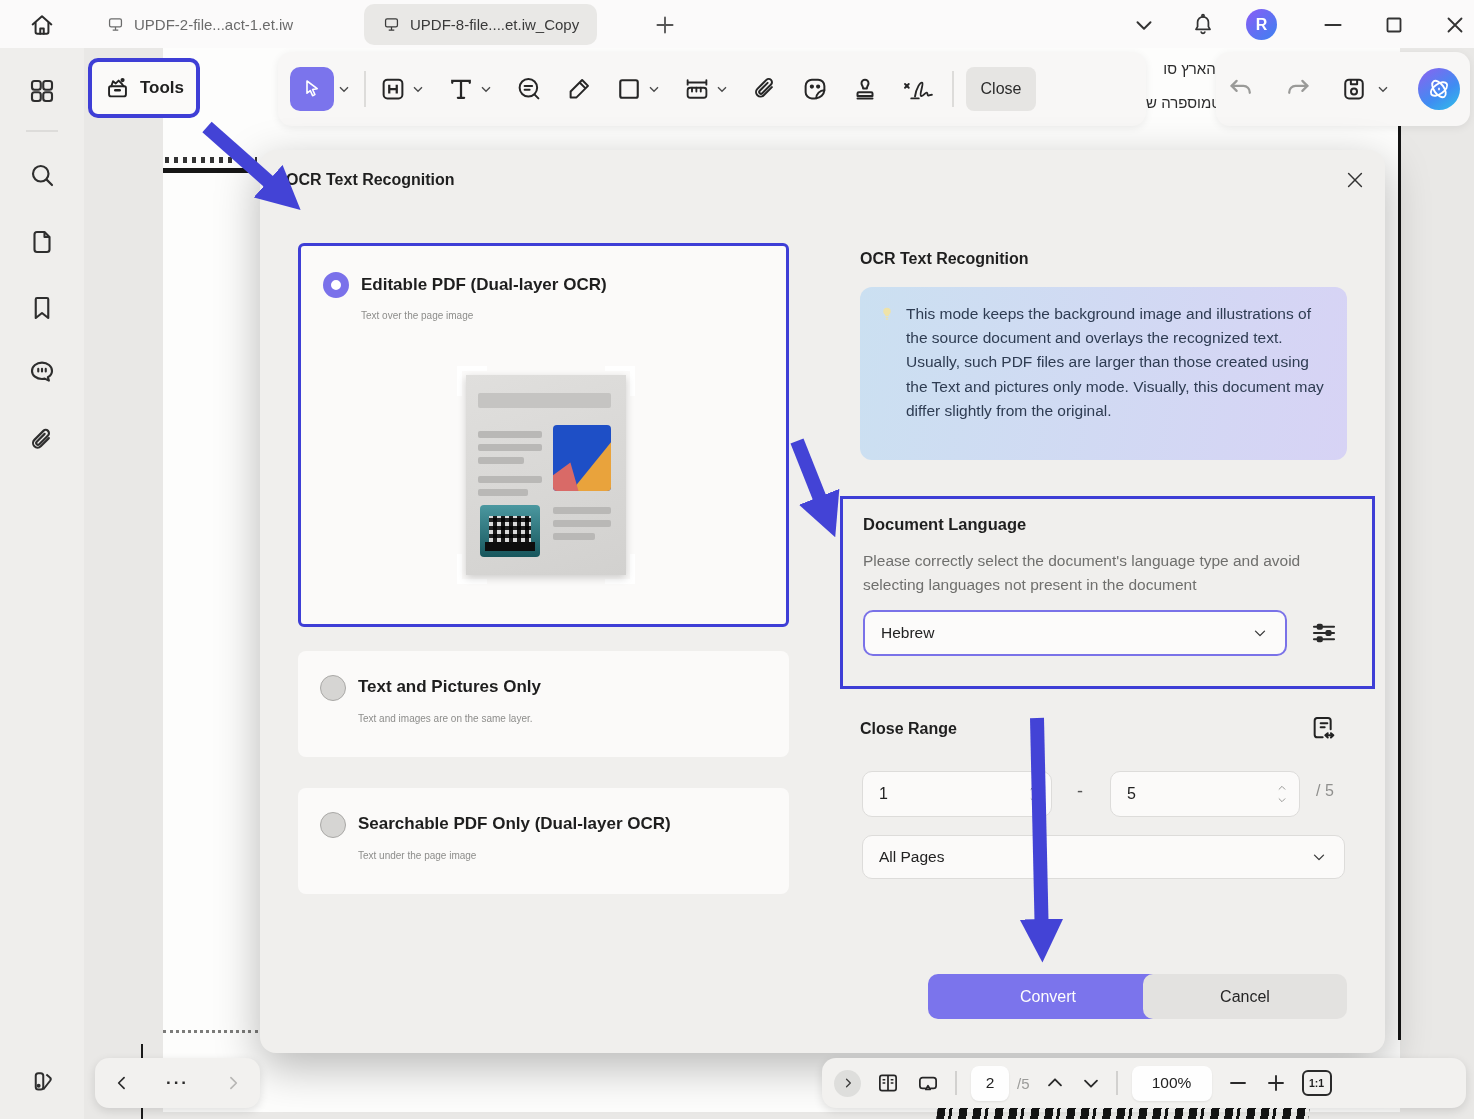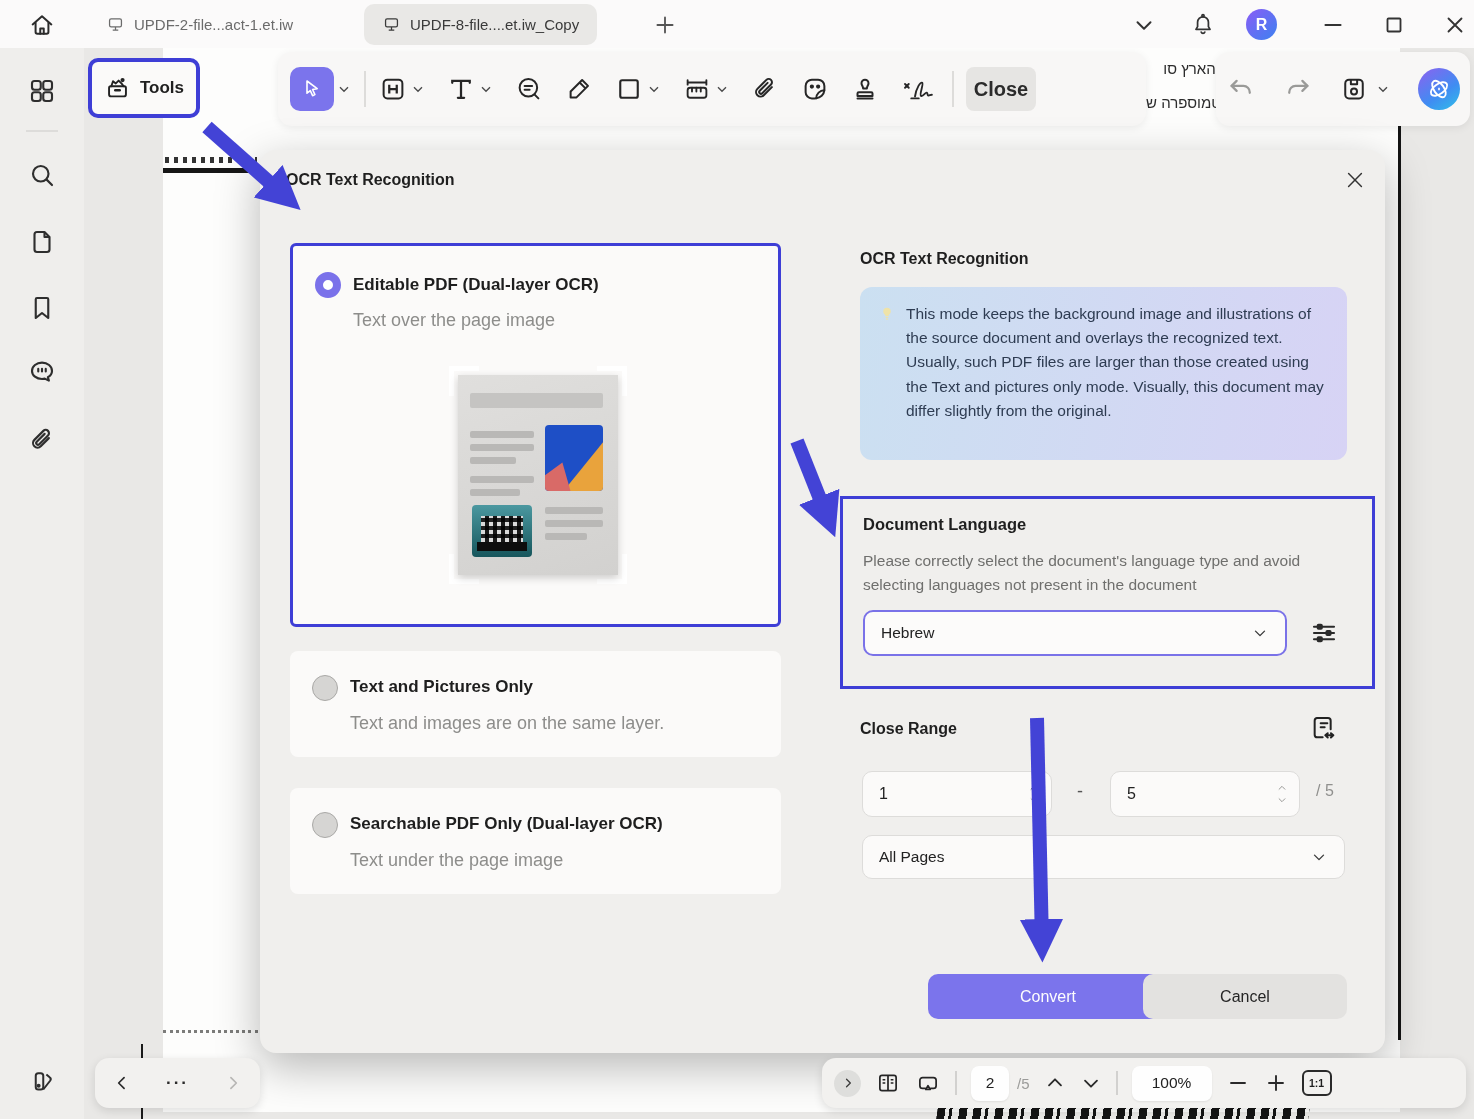--- a/index.html
+++ b/index.html
@@ -41,37 +41,37 @@
   #tools-chip { left:88px; top:58px; width:112px; height:60px; background:#fbfaf9; border:4px solid #3e3ed6; border-radius:10px; display:flex; align-items:center; justify-content:center; gap:9px; z-index:3; }
   #tools-chip .lbl { font-size:17px; font-weight:700; color:#202020; }
   #main-panel { left:278px; width:868px; padding:0 12px; gap:2px; }
   #right-panel { left:1216px; width:254px; padding:0 10px; justify-content:space-between; }
   .tool-ic { width:30px; height:30px; color:#262626; flex:0 0 auto; }
   .tool-btn { width:44px; height:44px; border-radius:10px; display:flex; align-items:center; justify-content:center; }
   .tool-btn.active { background:#7b74ec; color:#fff; }
   .chev-s { width:16px; height:16px; color:#4a4a4a; flex:0 0 auto; }
   .tb-sep { width:2px; height:36px; background:#dddcda; margin:0 10px; flex:0 0 auto; }
   .tool-gap { width:16px; flex:0 0 auto; }
-  #close-btn { width:70px; height:44px; background:#e6e5e3; border-radius:8px; font-size:20px; color:#2b2b2b; display:flex; align-items:center; justify-content:center;font-weight:bold; }
+  #close-btn { width:70px; height:44px; background:#e6e5e3; border-radius:8px; font-size:16px; color:#2b2b2b; display:flex; align-items:center; justify-content:center; }
   #ai-btn { width:42px; height:42px; border-radius:50%; background:linear-gradient(145deg,#7a6cf0 15%,#3f8df2 60%,#2fc0e8); display:flex; align-items:center; justify-content:center; }
 
   
   #dialog { left:260px; top:150px; width:1125px; height:903px; background:#f0efed; border-radius:16px; box-shadow:0 14px 45px rgba(0,0,0,.28); z-index:4; }
   #dlg-title { left:26px; top:21px; font-size:16px; font-weight:700; color:#1f1f1f; }
   #dlg-close { left:1084px; top:19px; width:22px; height:22px; color:#333; }
 
-  .opt-card { left:30px; width:491px; background:#fbfaf9; border-radius:8px; }
+  .opt-card { left:38px; width:491px; background:#fbfaf9; border-radius:8px; }
   #opt1 { top:93px; height:384px; border:3px solid #3e3ed6; border-radius:6px; }
   #opt2 { top:501px; height:106px; }
   #opt3 { top:638px; height:106px; }
   .radio { left:22px; width:26px; height:26px; border-radius:50%; }
   .radio.sel { background:#fff; border:8px solid #7a71ea; }
   .radio.unsel { background:#d6d5d3; border:1.5px solid #a9a8a6; }
   .opt-title { left:60px; font-size:17px; font-weight:700; color:#1e1e1e; }
-  .opt-sub { left:60px; font-size:18px; color:#8d8d8b; }
+  .opt-sub { left:60px; font-size:10px; color:#8d8d8b; }
 
   
   #illus { left:156px; top:120px; width:178px; height:218px; }
   .bracket { width:30px; height:30px; border:0 solid #ffffff; }
   .bk-tl { left:0; top:0; border-left-width:5px; border-top-width:5px; }
   .bk-tr { right:0; top:0; border-right-width:5px; border-top-width:5px; }
   .bk-bl { left:0; bottom:0; border-left-width:5px; border-bottom-width:5px; }
   .bk-br { right:0; bottom:0; border-right-width:5px; border-bottom-width:5px; }
   #mini-page { left:9px; top:9px; width:160px; height:200px; background:linear-gradient(160deg,#e0dfdd,#d2d1cf); box-shadow:0 3px 8px rgba(0,0,0,.18); }
   .mp-line { background:#b9b8b6; height:7px; border-radius:2px; }

